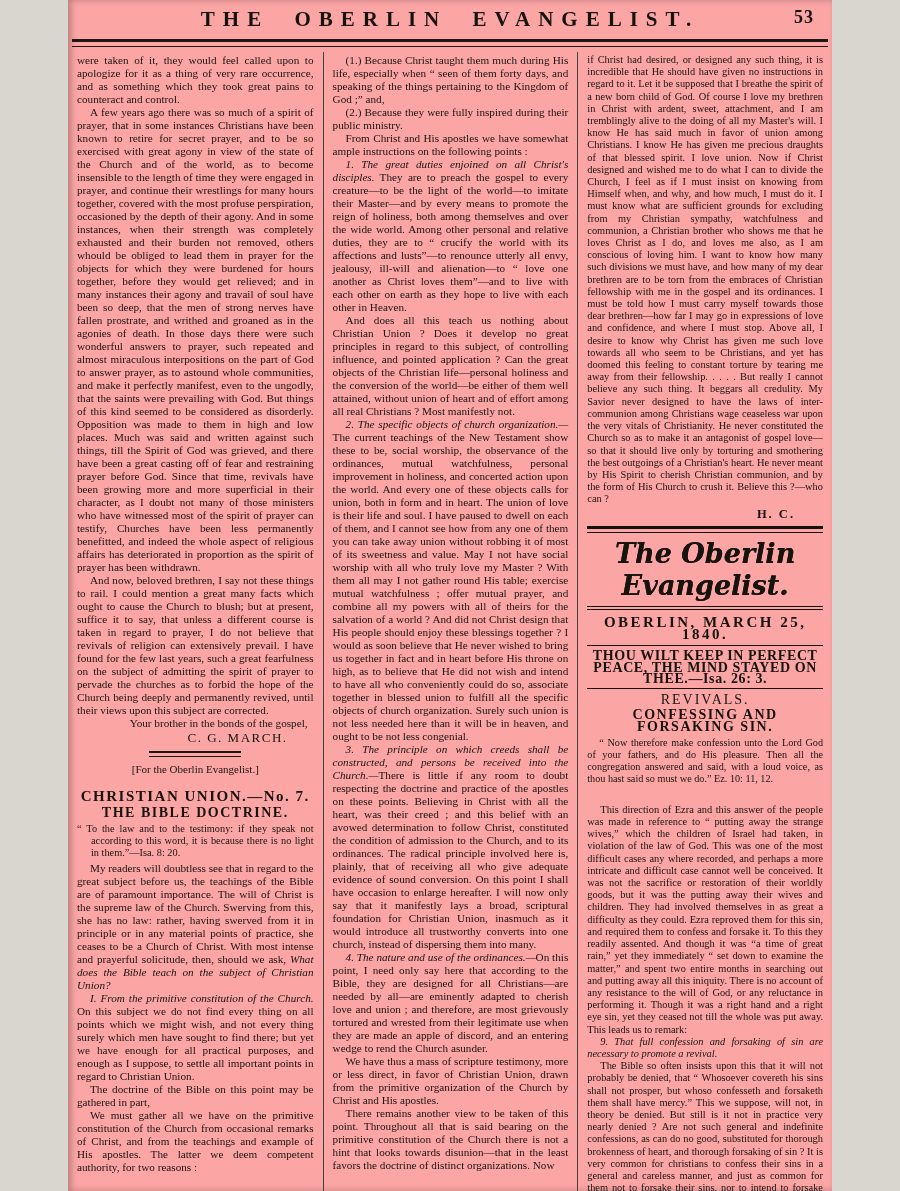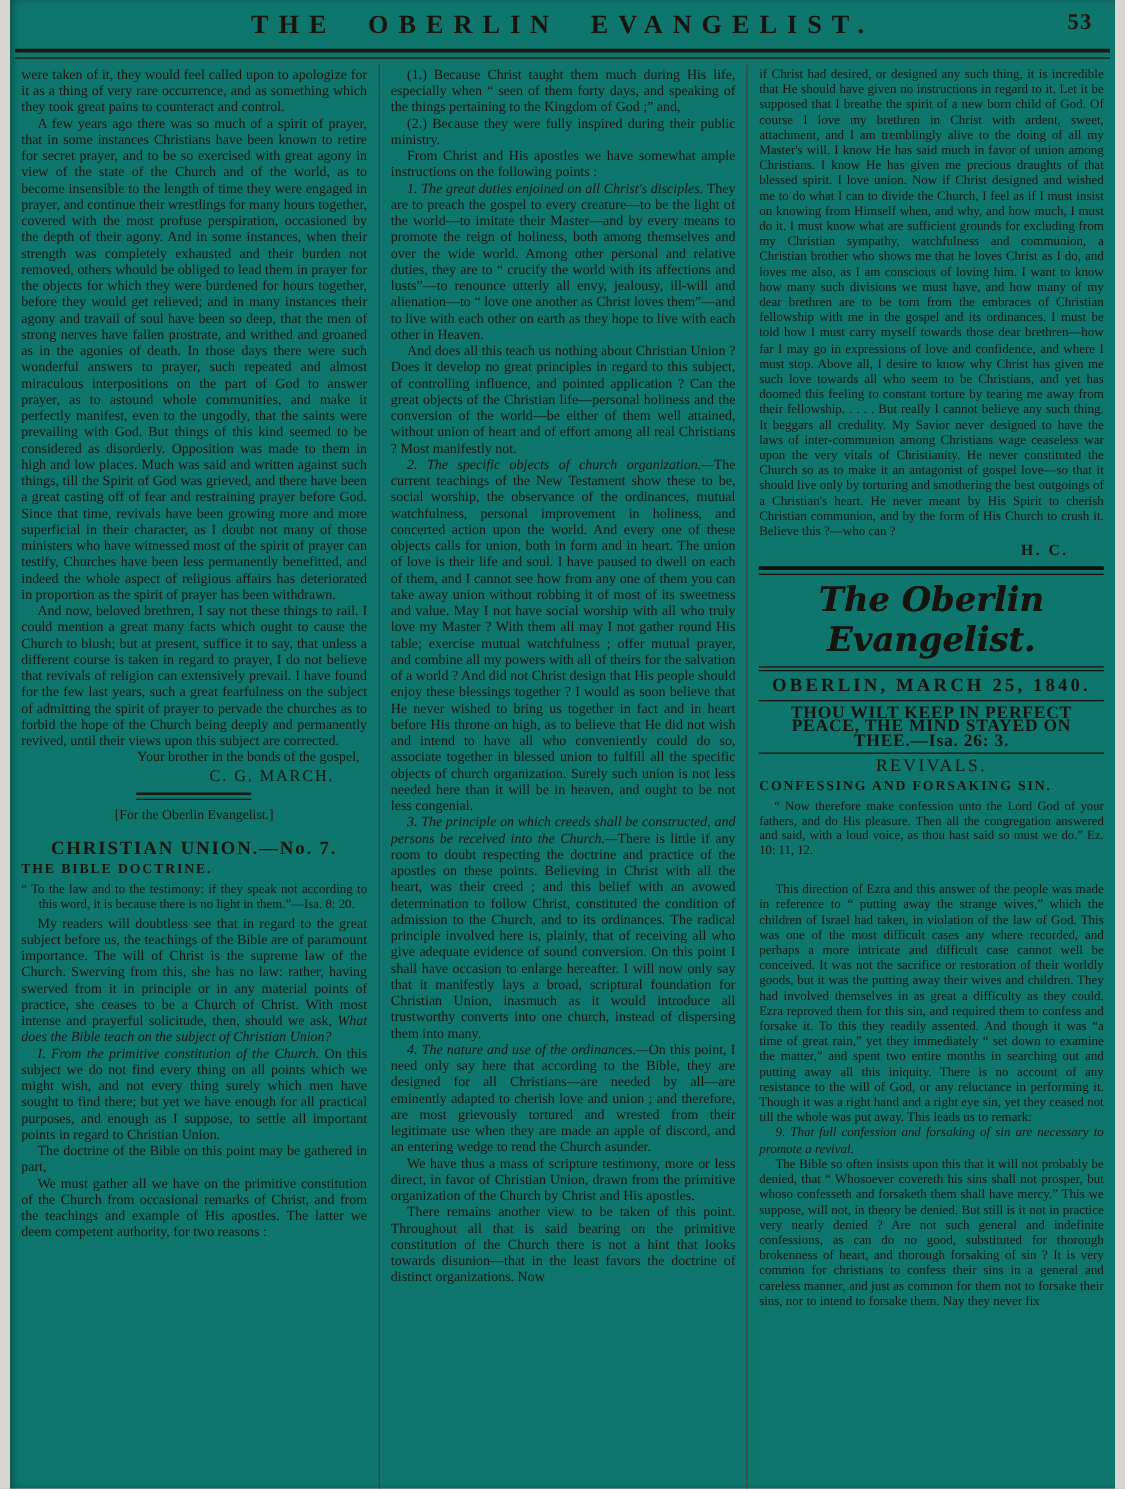--- a/index.html
+++ b/index.html
@@ -1,18 +1,18 @@
 <!DOCTYPE html>
 <html><head>
 <meta charset="utf-8">
 <style>
   html,body { margin:0; padding:0; background:#d9d6cf; }
   .page {
-    position:relative; width:884px; height:1191px; margin:0 auto;
-    background:#0f766e; color:#171410; overflow:hidden;
+    position:relative; width:764px; height:1191px; margin:0 auto;
+    background:#fca5a5; color:#171410; overflow:hidden;
     font-family:"Liberation Serif", serif;
     box-shadow:inset 3px 0 6px rgba(0,0,0,.25);
   }
   
   .masthead { position:relative; text-align:center; padding-top:7px; height:30px; }
   .masthead-title { display:inline-block; font-weight:bold; font-size:21px; letter-spacing:8px; word-spacing:12px; }
   .page-number { position:absolute; right:18px; top:7px; font-size:18px; font-weight:bold; letter-spacing:1px; }
   .head-rule { height:4px; margin:2px 4px 0 4px; border-top:3px solid #1b1813; border-bottom:1px solid #1b1813; }
 
   
@@ -27,21 +27,21 @@
   p.noind { text-indent:0; }
   .it { font-style:italic; }
 
   .closing { text-align:right; padding-right:6px; }
   .signature { text-align:right; padding-right:26px; font-size:13px; letter-spacing:1.5px; margin:1px 0 2px 0; }
 
   .short-divider { width:92px; height:3px; margin:7px auto 6px auto; border-top:2px solid #1b1813; border-bottom:1px solid #1b1813; }
 
   .attribution { text-align:center; text-indent:0; font-size:11px; margin:2px 0 14px 0; }
   .article-title { text-align:center; font-size:15px; font-weight:bold; letter-spacing:1.5px; margin:3px 0 2px 0; font-family:"Liberation Serif", serif; }
-  .article-subtitle { text-align:left; font-size:11px; font-weight:bold; letter-spacing:1.5px; margin:3px 0 4px 0; }
+  .article-subtitle { text-align:center; font-size:14px; font-weight:bold; letter-spacing:1.5px; margin:3px 0 4px 0; }
   .epigraph { font-size:10.3px; line-height:12px; padding-left:14px; text-indent:-14px; margin:2px 0 3px 0; }
 
   
   .sig-right { text-align:right; padding-right:28px; font-size:12.5px; font-weight:bold; letter-spacing:2px; margin:2px 0 6px 0; }
   .double-rule { height:3px; border-top:3px solid #14110d; border-bottom:1px solid #14110d; margin:0 0 3px 0; }
   .paper-title { text-align:center; font-family:"DejaVu Serif", serif; font-style:italic; font-weight:bold; font-size:27px; line-height:32px; margin:5px 0 4px 0; text-shadow:0 0 .4px #14110d; }
   .rule-pair { height:2px; border-top:1.5px solid #14110d; border-bottom:1px solid #14110d; margin:2px 0 2px 0; }
   .dateline { text-align:center; font-weight:bold; font-size:15px; letter-spacing:2.5px; margin:6px 0 5px 0; }
   .rule-thin { border-top:1px solid #14110d; margin:2px 0 3px 0; }
   .motto { text-align:center; text-indent:0; font-weight:bold; font-size:14px; letter-spacing:.6px; line-height:11.5px; margin:4px 4px 3px 4px; }

